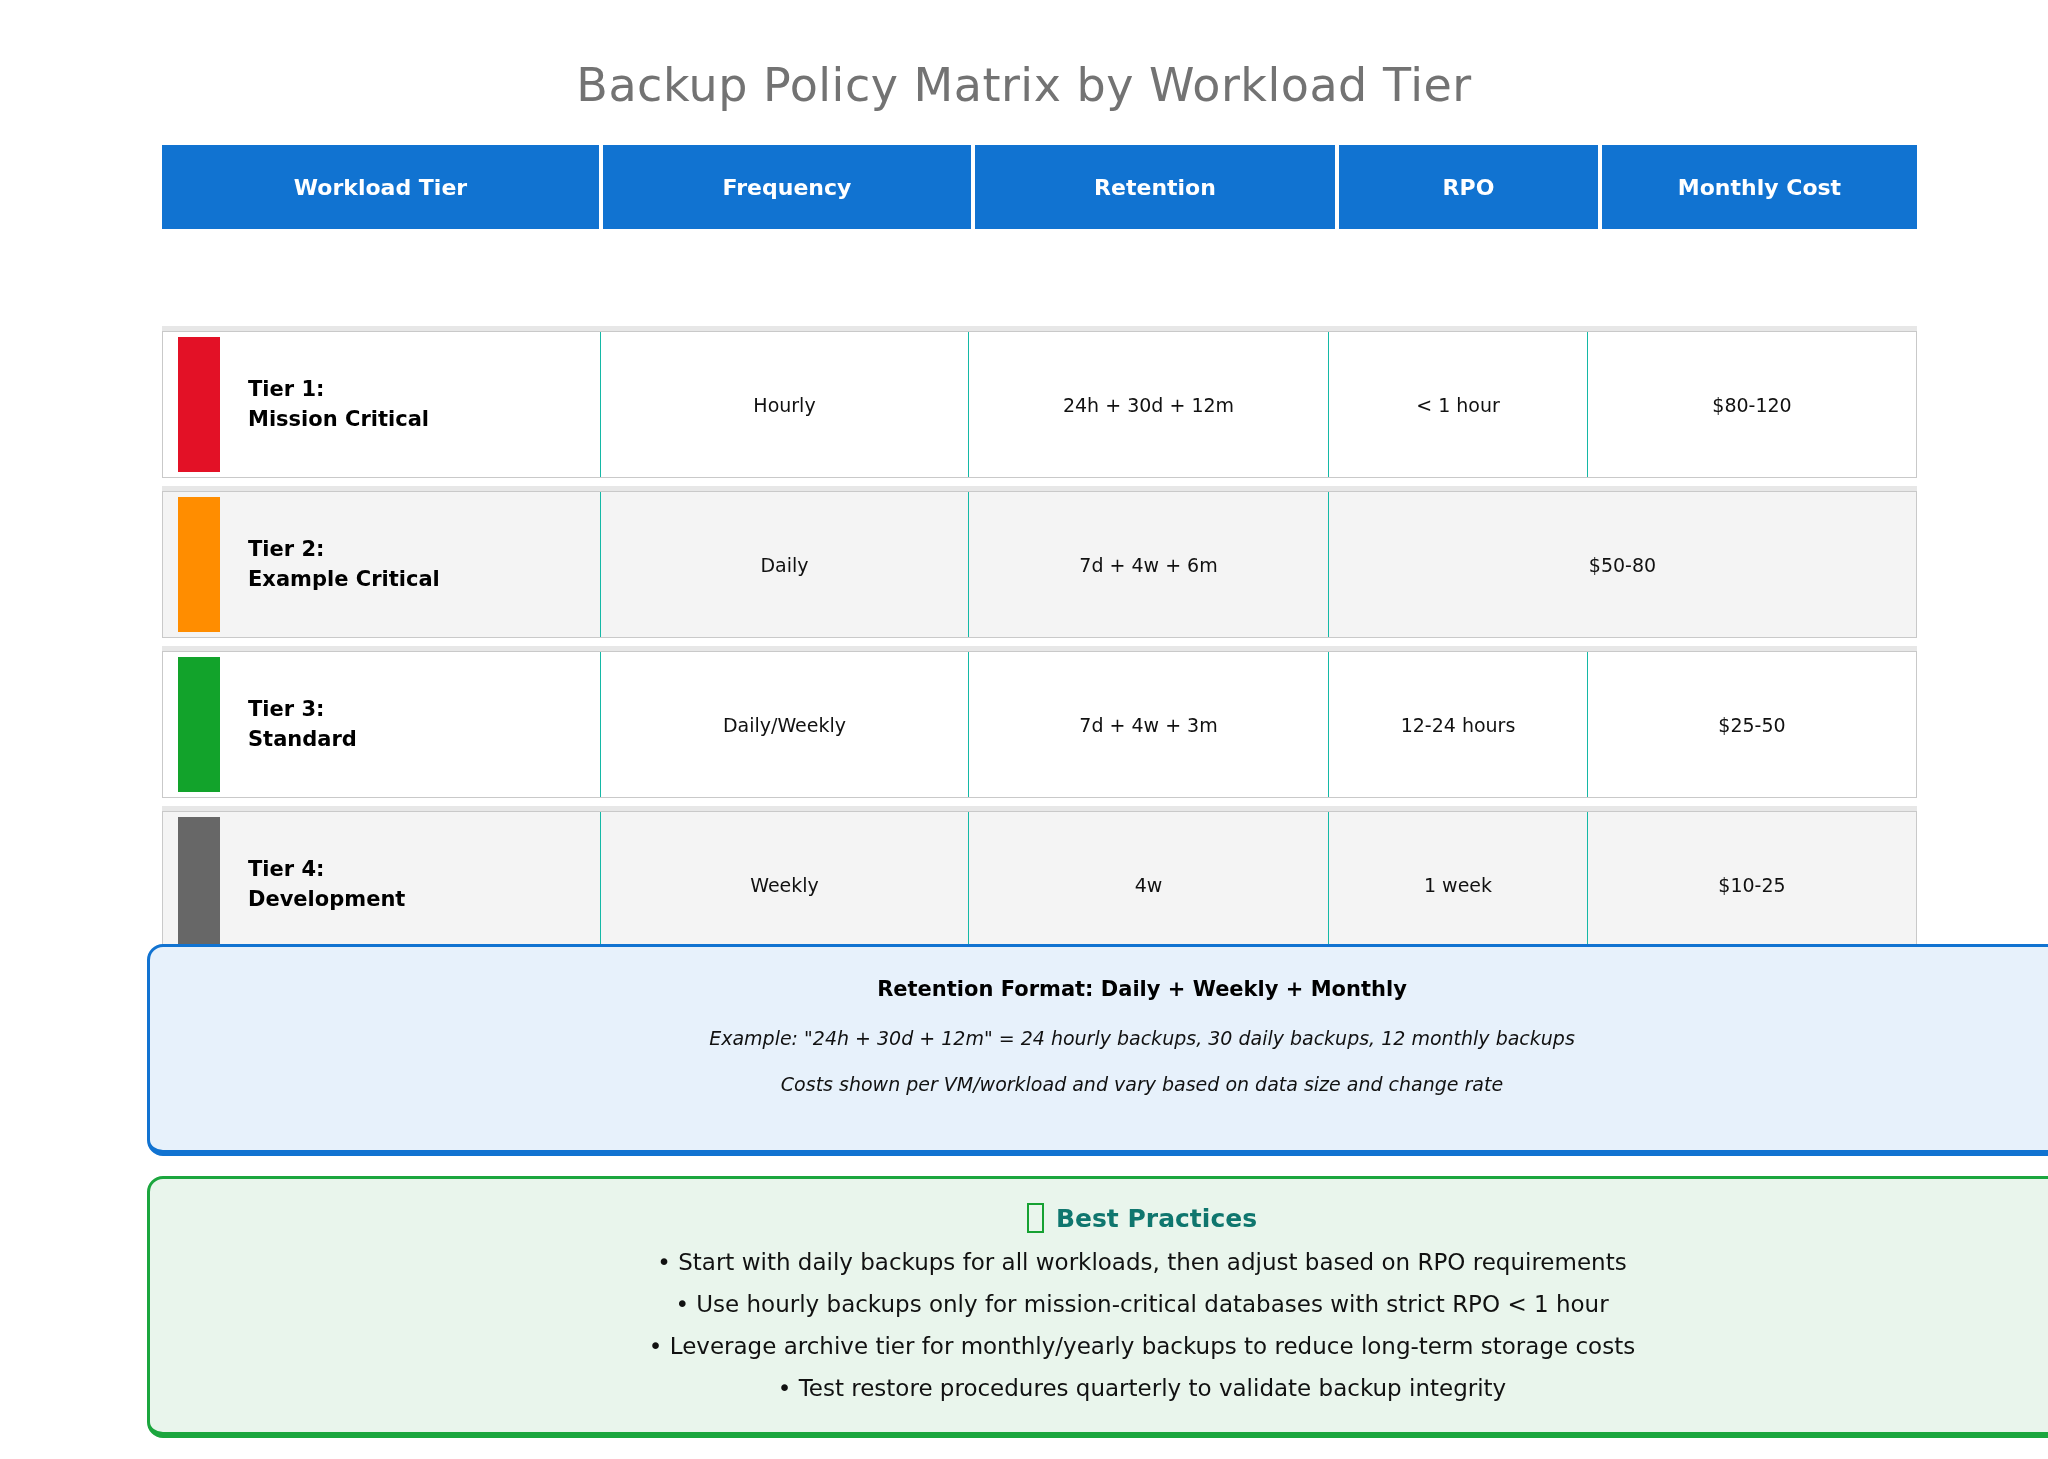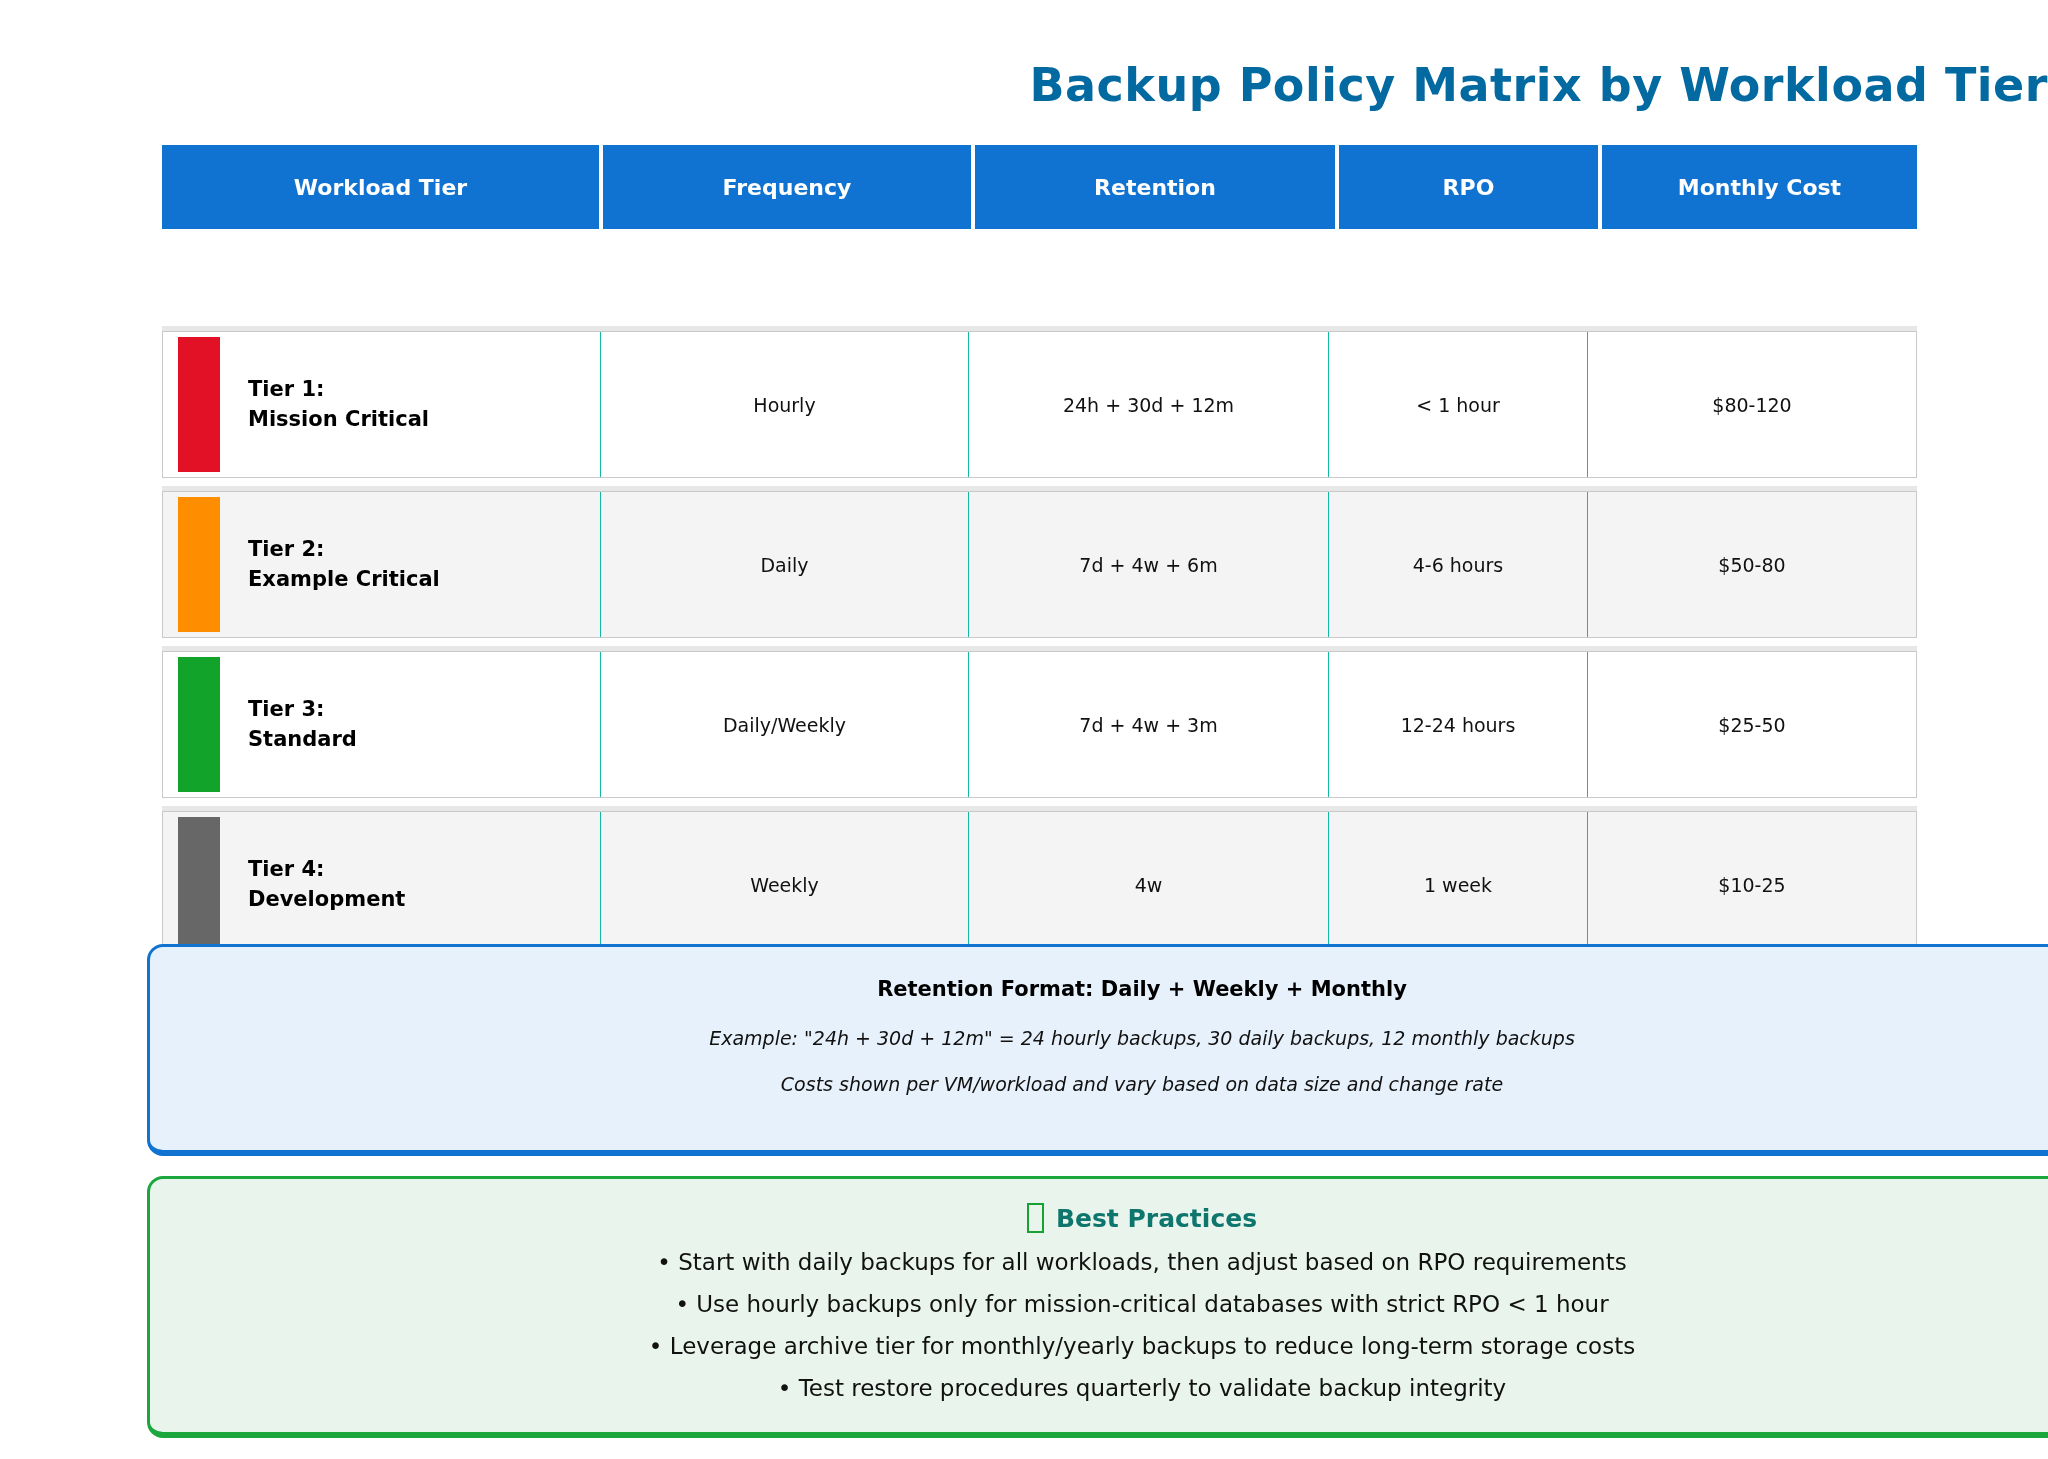--- a/index.html
+++ b/index.html
@@ -10,24 +10,24 @@
   }
   .page {
     position: relative;
     width: 2048px;
     height: 1459px;
     background: #ffffff;
     overflow: hidden;
   }
   .title {
     margin: 58px 0 0 0;
-    text-align: right;
+    text-align: center;
     font-size: 46px;
-    font-weight: bold;
-    color: #0369a1;
+    font-weight: normal;
+    color: #737373;
     letter-spacing: 0.5px;
   }
   
   .policy-table {
     width: 1755px;
     margin: 33px 0 0 162px;
   }
   .header-row {
     display: flex;
     height: 84px;
@@ -183,21 +183,20 @@
     <div class="row">
       <div class="cell tier-cell c1">
         <span class="tier-bar" style="background: rgb(255, 141, 0);"></span>
         <div class="tier-label">
           <div>Tier 2:</div>
           <div>Example Critical</div>
         </div>
       </div>
       <div class="cell c2">Daily</div>
       <div class="cell c3">7d + 4w + 6m</div>
-      <div class="cell c4">4-6 hours</div>
       <div class="cell c5">$50-80</div>
     </div>
 
     <div class="row">
       <div class="cell tier-cell c1">
         <span class="tier-bar" style="background: rgb(18, 163, 43);"></span>
         <div class="tier-label">
           <div>Tier 3:</div>
           <div>Standard</div>
         </div>

